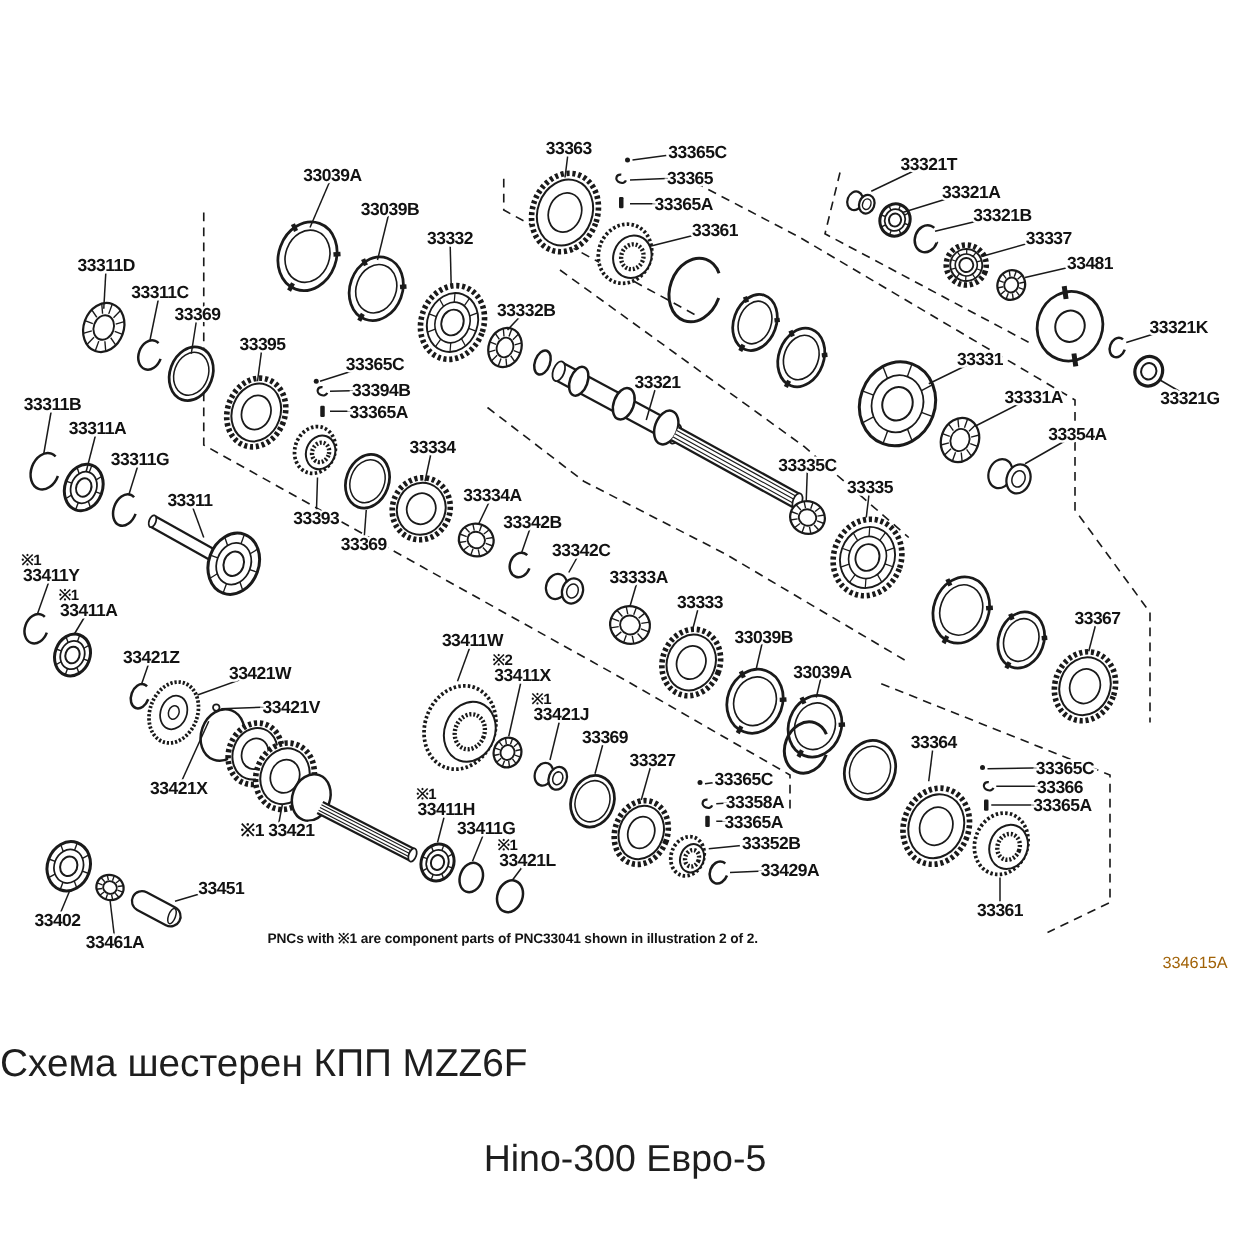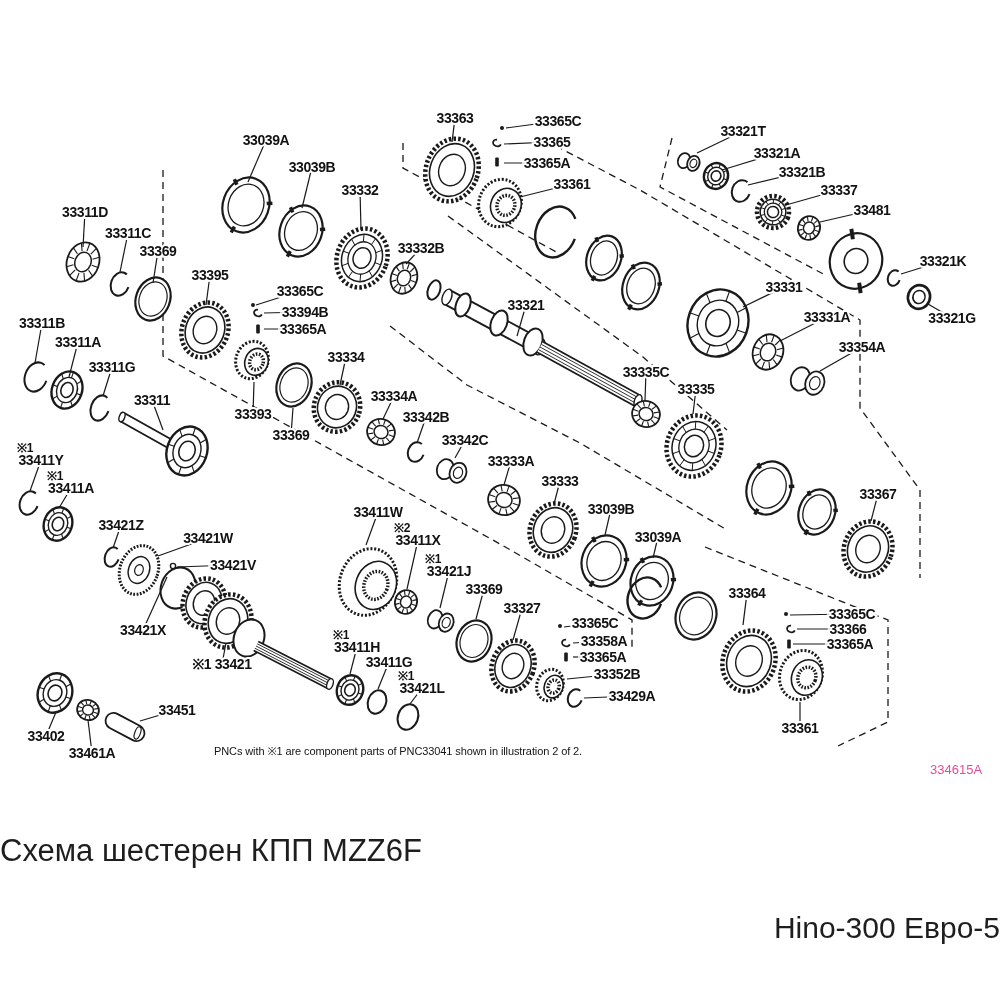--- a/index.html
+++ b/index.html
@@ -3,25 +3,25 @@
 <meta charset="utf-8">
 <style>
   html,body{margin:0;padding:0;background:#fff;}
   .page{position:relative;width:1000px;height:1000px;background:#fff;overflow:hidden;
         font-family:"Liberation Sans",sans-serif;}
   #diagram{position:absolute;left:0;top:0;}
   .plabel{font:700 14px "Liberation Sans",sans-serif;fill:#121212;stroke:#fff;stroke-width:4px;
           paint-order:stroke;letter-spacing:-0.4px;}
   .pre{font-size:12px;}
   .footnotes{position:absolute;left:214px;top:744px;width:710px;color:#141414;
-             font-size:11px;font-weight:400;line-height:15.5px;letter-spacing:-0.1px;}
-  .doc-number{position:absolute;left:930px;top:762px;font-size:13px;color:#ec4899;}
+             font-size:11px;font-weight:700;line-height:15.5px;letter-spacing:-0.1px;}
+  .doc-number{position:absolute;left:930px;top:762px;font-size:13px;color:#a16207;}
   .caption-line1{position:absolute;left:0;top:833px;width:100%;
                  font-size:31px;color:#1e1e1e;}
-  .caption-line2{position:absolute;left:0;top:911px;width:100%;text-align:right;
+  .caption-line2{position:absolute;left:0;top:911px;width:100%;text-align:center;
                  font-size:30px;color:#1e1e1e;}
 </style>
 </head>
 <body>
 
 <div class="page">
   <svg id="diagram" width="1000" height="800" viewBox="0 0 1000 800">
       <polyline points="163,170 163,356 500,544 632,620 632,647" fill="none" stroke="#1a1a1a" stroke-width="1.3" stroke-dasharray="7 5"></polyline>
       <polyline points="403,143 403,168 560,254" fill="none" stroke="#1a1a1a" stroke-width="1.3" stroke-dasharray="7 5"></polyline>
       <polyline points="448,216 643,357 727,430" fill="none" stroke="#1a1a1a" stroke-width="1.3" stroke-dasharray="7 5"></polyline>

